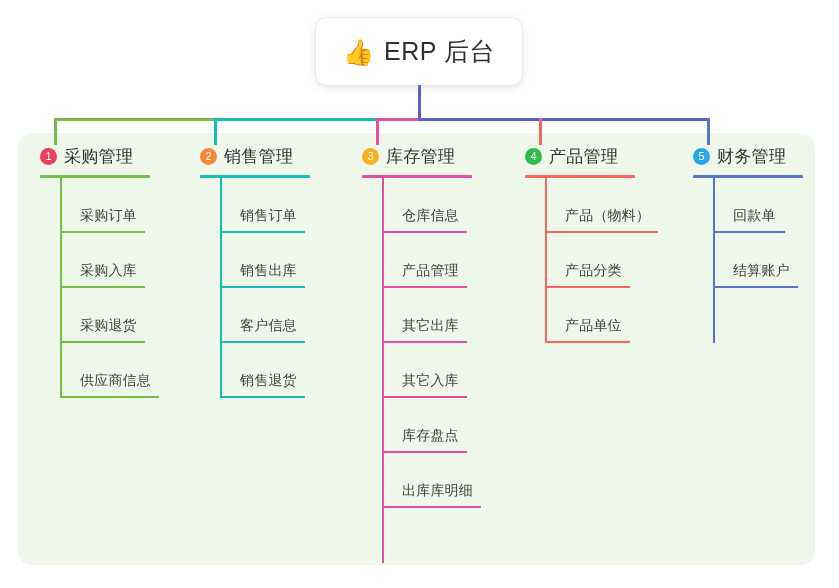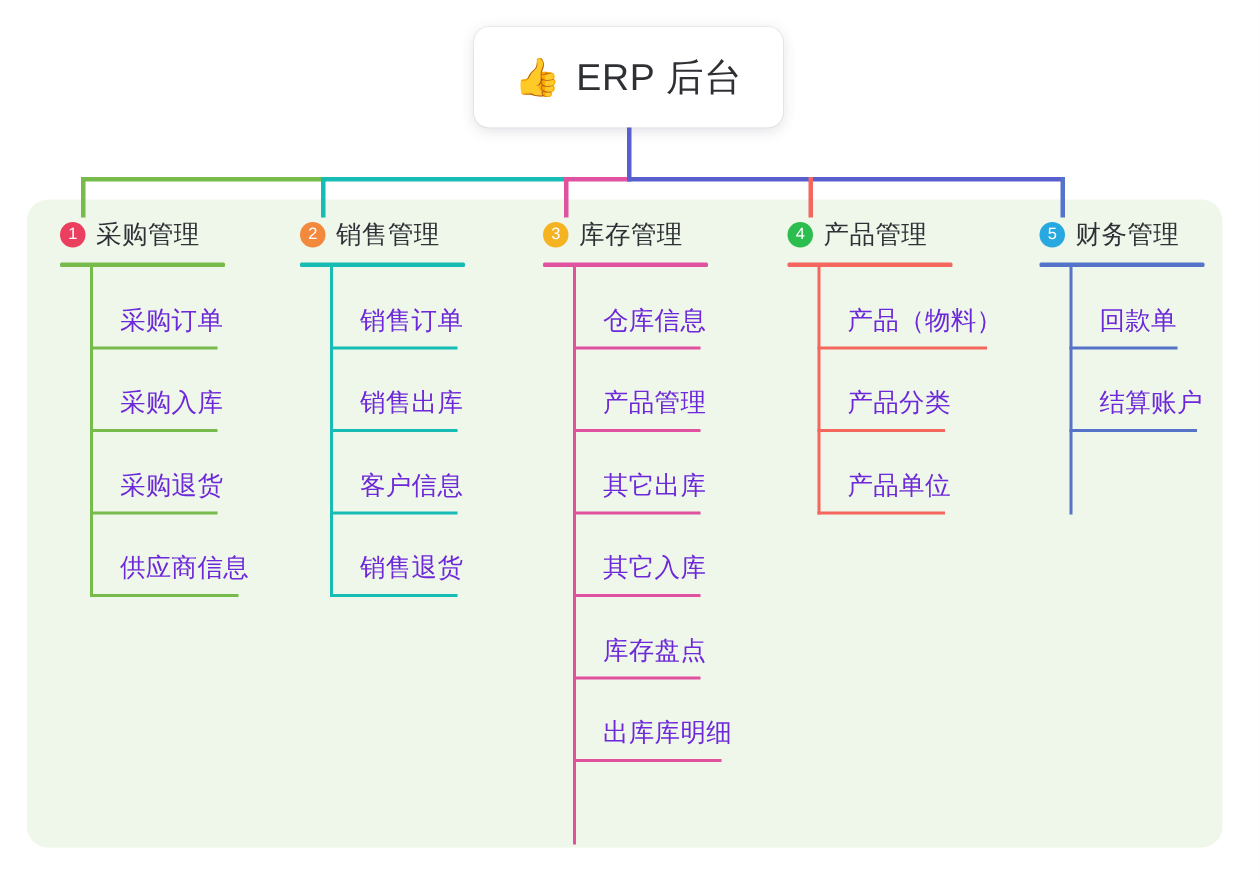--- a/index.html
+++ b/index.html
@@ -116,22 +116,22 @@
   .leaf {
     position: relative;
     height: 55px;
     box-sizing: border-box;
     padding-left: 20px;
   }
   .leaf-label {
     position: absolute;
     left: 20px;
     bottom: 8px;
-    font-size: 17px;
-    color: #6d28d9;
+    font-size: 14px;
+    color: #404040;
     white-space: nowrap;
     letter-spacing: 0.2px;
   }
   .leaf-underline {
     position: absolute;
     left: 0;
     bottom: 0;
     height: 2px;
   }
 </style>

